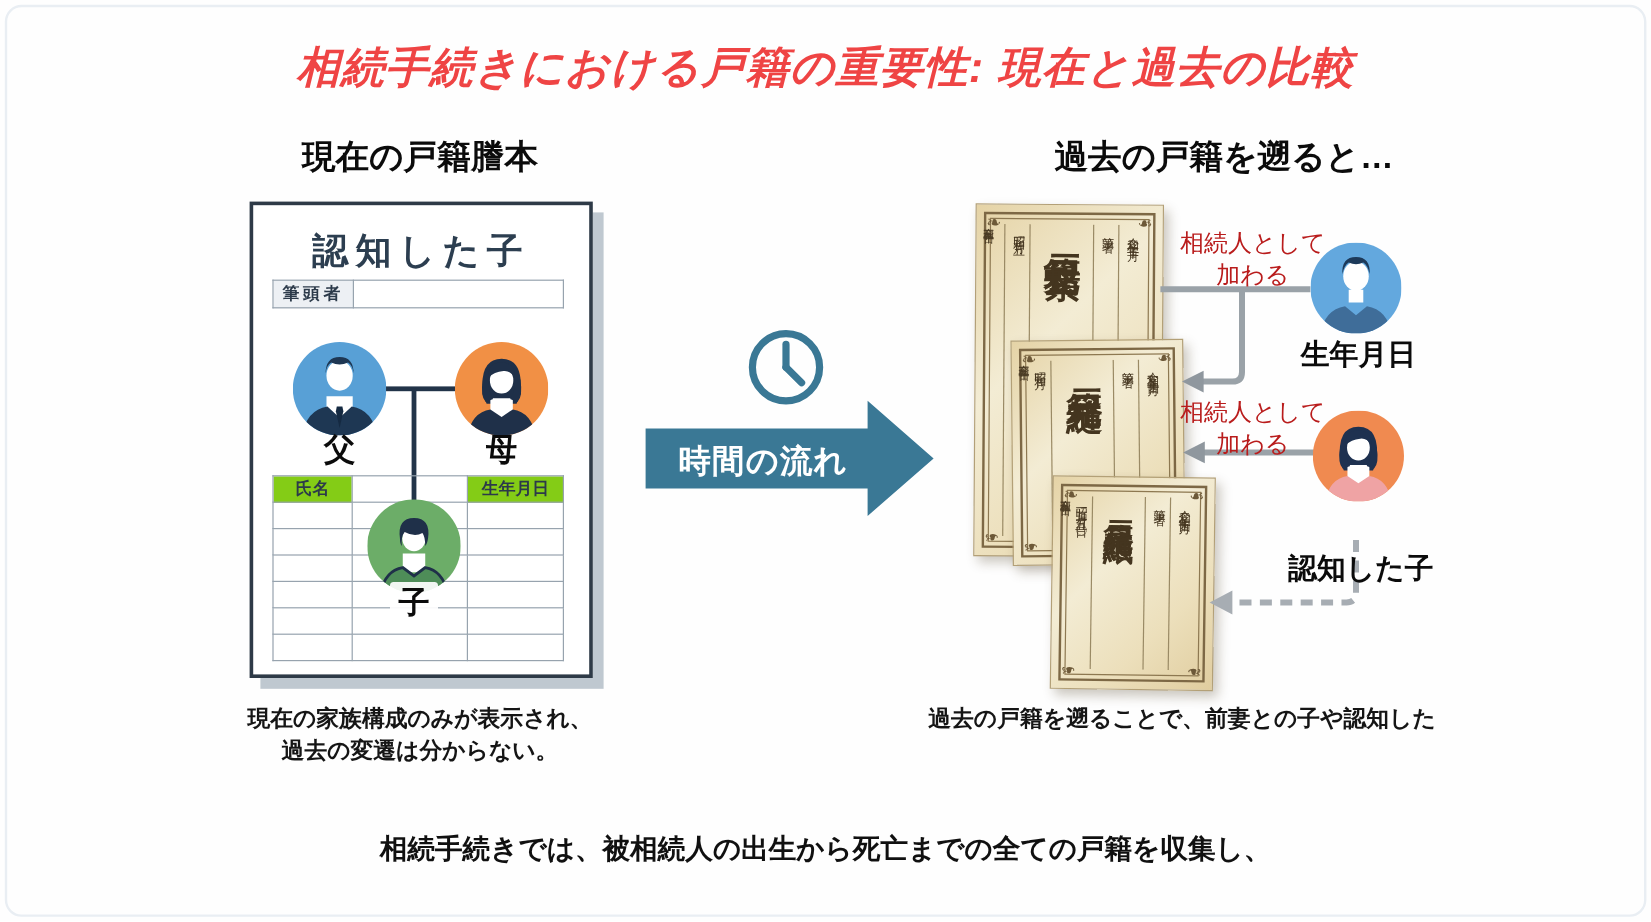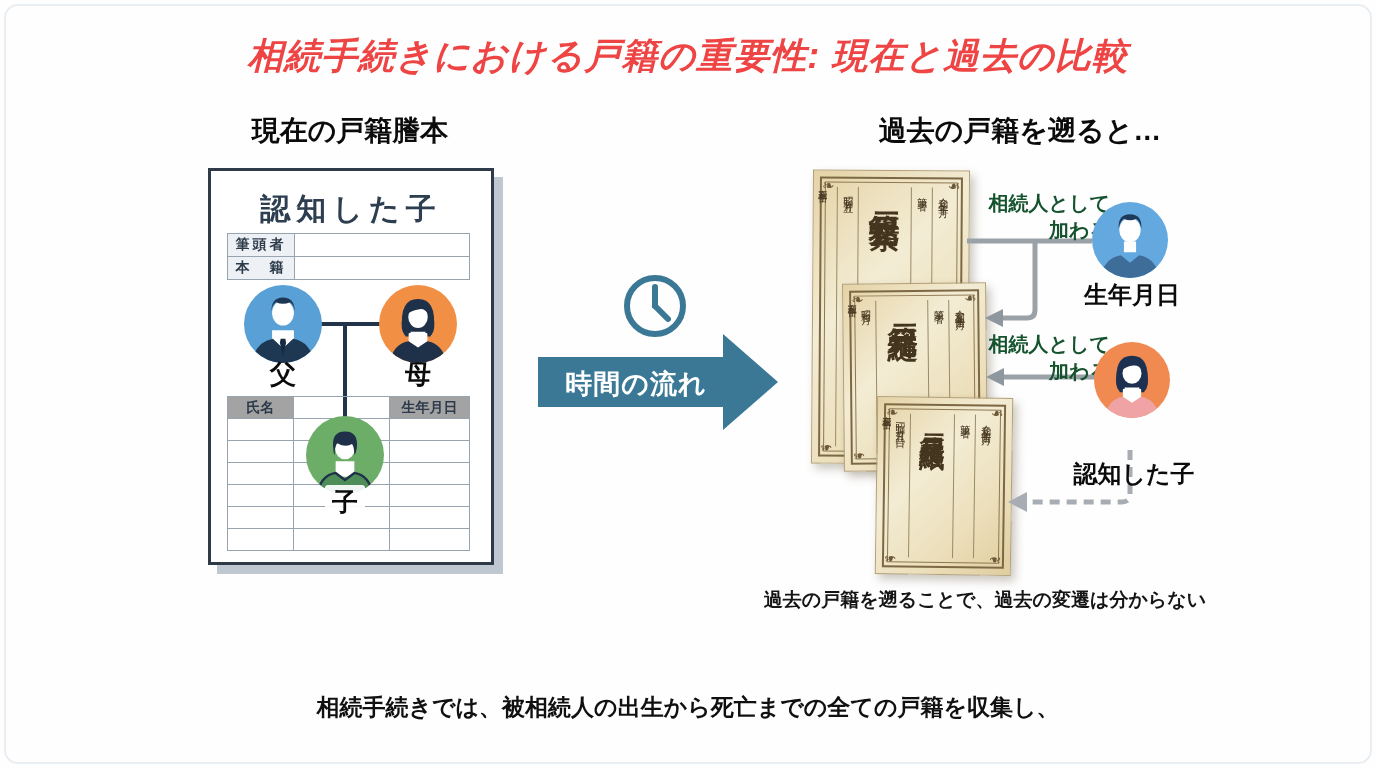--- a/index.html
+++ b/index.html
@@ -18,21 +18,21 @@
   .doc-title{position:absolute;left:0;right:0;top:18px;text-align:center;font-size:30px;font-weight:800;
              letter-spacing:6px;color:#2c3e50;}
   table.doctab{border-collapse:collapse;position:absolute;}
   table.doctab td{border:1px solid #97a3ae;font-size:14px;font-weight:700;color:#2c3a4a;text-align:center;}
   .t1{left:16px;top:62px;width:243px;}
   .t1 td{height:20px;}
   .t1 td.lbl{width:64px;background:#edf0f4;letter-spacing:3px;}
   .t2{left:16px;top:225px;width:243px;}
   .t2 td{height:19px;}
   .t2 .c1{width:65px;} .t2 .c2{width:98px;} .t2 .c3{width:80px;}
-  .t2 tr.hdr .c1,.t2 tr.hdr .c3{background:#a3a3a3;}
+  .t2 tr.hdr .c1,.t2 tr.hdr .c3{background:#84cc16;}
   .hline{position:absolute;left:72px;top:151px;width:135px;height:4px;background:#223449;}
   .vline{position:absolute;left:132px;top:153px;width:4px;height:131px;background:#223449;}
   .avatar{position:absolute;border-radius:50%;overflow:hidden;z-index:6;}
   .av78{width:78px;height:78px;}
   .av76{width:76px;height:76px;}
   .fam-label{position:absolute;width:40px;text-align:center;font-size:26px;font-weight:800;color:#0b0b0b;z-index:7;}
   .kid-label{background:rgba(255,255,255,.92);border-radius:3px;}
   .caption{position:absolute;text-align:center;font-size:19px;font-weight:700;line-height:27px;color:#151515;z-index:6;}
   .left-cap{left:195px;width:310px;top:586px;}
   .right-cap{left:748px;width:474px;top:586px;}
@@ -58,45 +58,41 @@
   .olddoc .farleft{position:absolute;left:2px;top:12px;writing-mode:vertical-rl;font-size:9px;
                    color:#4a3b24;font-family:"DejaVu Serif",serif;letter-spacing:1px;}
   .doc1{left:812px;top:170px;width:155px;height:292px;transform:rotate(.4deg);z-index:2;}
   .doc1 .col.big{font-size:31px;}
   .doc2{left:843px;top:283px;width:142px;height:186px;transform:rotate(-.6deg);z-index:3;}
   .doc2 .col.big{font-size:30px;}
   .doc3{left:876px;top:397px;width:134px;height:176px;transform:rotate(.8deg);z-index:4;}
   .doc3 .col.big{font-size:25px;}
 
   .connectors{position:absolute;inset:0;width:1376px;height:768px;z-index:5;pointer-events:none;}
-  .ann-text{position:absolute;width:132px;text-align:right;font-size:20px;line-height:27px;
-            font-weight:700;color:#14532d;z-index:6;}
+  .ann-text{position:absolute;width:132px;text-align:center;font-size:20px;line-height:27px;
+            font-weight:400;color:#b91c1c;z-index:6;}
   .person-label{position:absolute;text-align:center;font-size:24px;font-weight:800;color:#0b0b0b;z-index:6;}
 </style>
 </head>
 <body>
 
 <div class="canvas">
   <div class="frame"></div>
 
   <h1 class="main-title">相続手続きにおける戸籍の重要性: 現在と過去の比較</h1>
   <div class="heading left-h">現在の戸籍謄本</div>
   <div class="heading right-h">過去の戸籍を遡ると…</div>
 
   <div class="koseki-doc">
     <div class="doc-title">認知した子</div>
 
     <table class="doctab t1">
       <tbody>
           <tr>
         <td class="lbl">筆頭者</td>
-        <td class="val"></td>
-      </tr>
-      <tr>
-        <td class="lbl">本　籍</td>
         <td class="val"></td>
       </tr>
     </tbody>
       </table>
 
     <div class="hline"></div>
     <div class="vline"></div>
 
     <table class="doctab t2">
       <tbody>
@@ -170,20 +166,24 @@
         <path d="M35 42 q-3 -22 15 -22 q18 0 15 22 q-1 6 -3 8 q0 -10 -3 -14 q-8 5 -19 -1 q-4 5 -3 15 q-2 -2 -2 -8 z" fill="#1f3049"></path>
         <path d="M14 101 q5 -25 24 -28 l12 9 12 -9 q19 3 24 28 z" fill="#4e8d58" stroke="#1f3049" stroke-width="3"></path>
       </svg>
     </div>
 
     <div class="fam-label" style="left:52px;top:186px;">父</div>
     <div class="fam-label" style="left:187px;top:186px;">母</div>
     <div class="fam-label kid-label" style="left:114px;top:314px;">子</div>
   </div>
 
+  <div class="caption left-cap">
+    <span>現在の家族構成のみが表示され、</span><br>
+    <span>過去の変遷は分からない。</span>
+  </div>
 
   <svg class="clock" viewBox="0 0 70 70">
     <circle cx="35" cy="35" r="28" fill="none" stroke="#3a7895" stroke-width="6"></circle>
     <line x1="35" y1="35" x2="35" y2="16" stroke="#3a7895" stroke-width="6" stroke-linecap="round"></line>
     <line x1="35" y1="35" x2="48" y2="48" stroke="#3a7895" stroke-width="6" stroke-linecap="round"></line>
   </svg>
   <svg class="arrow-svg" viewBox="0 0 246 106">
     <polygon points="2,27 187,27 187,4 242,52 187,100 187,77 2,77" fill="#3a7895"></polygon>
   </svg>
   <div class="arrow-label">時間の流れ</div>
@@ -270,19 +270,19 @@
       <ellipse cx="50" cy="41" rx="12.5" ry="14" fill="#fff"></ellipse>
       <path d="M36 38 q-1 -16 14 -16 q15 0 14 16 q-5 -8 -12 -7 q-10 1 -16 7 z" fill="#1e3150"></path>
       <path d="M30 40 q-3 18 3 24 l8 -3 q-6 -9 -5 -21 z" fill="#1e3150"></path>
       <path d="M70 40 q3 18 -3 24 l-8 -3 q6 -9 5 -21 z" fill="#1e3150"></path>
       <path d="M13 101 q5 -26 25 -29 l12 8 12 -8 q20 3 25 29 z" fill="#efa3a4"></path>
     </svg>
   </div>
   <div class="person-label" style="left:1058px;top:418px;width:152px;margin-top:40px;">認知した子</div>
 
   <div class="caption right-cap">
-    <span>過去の戸籍を遡ることで、過去の変遷は分からない</span><br>
+    <span>過去の戸籍を遡ることで、前妻との子や認知した</span><br>
   </div>
 
   <div class="footer-cap">
     <span>相続手続きでは、被相続人の出生から死亡までの全ての戸籍を収集し、</span><br>
   </div>
 </div>
 
 </body></html>

